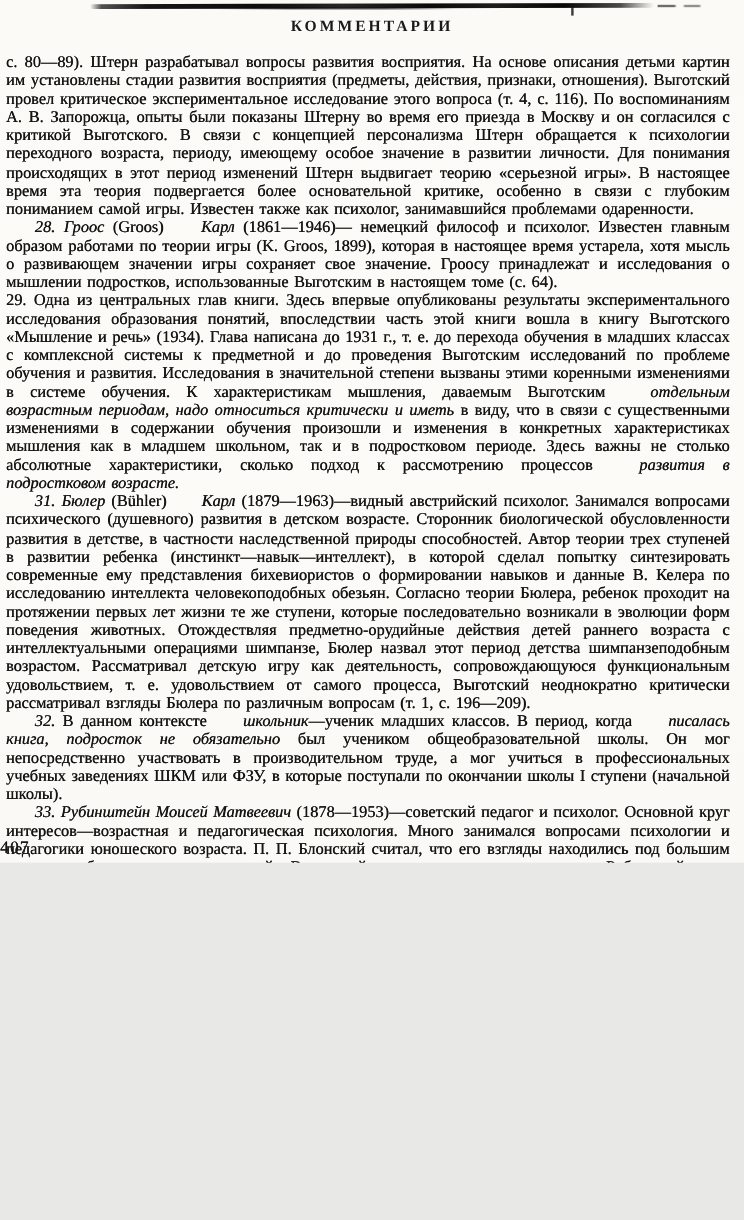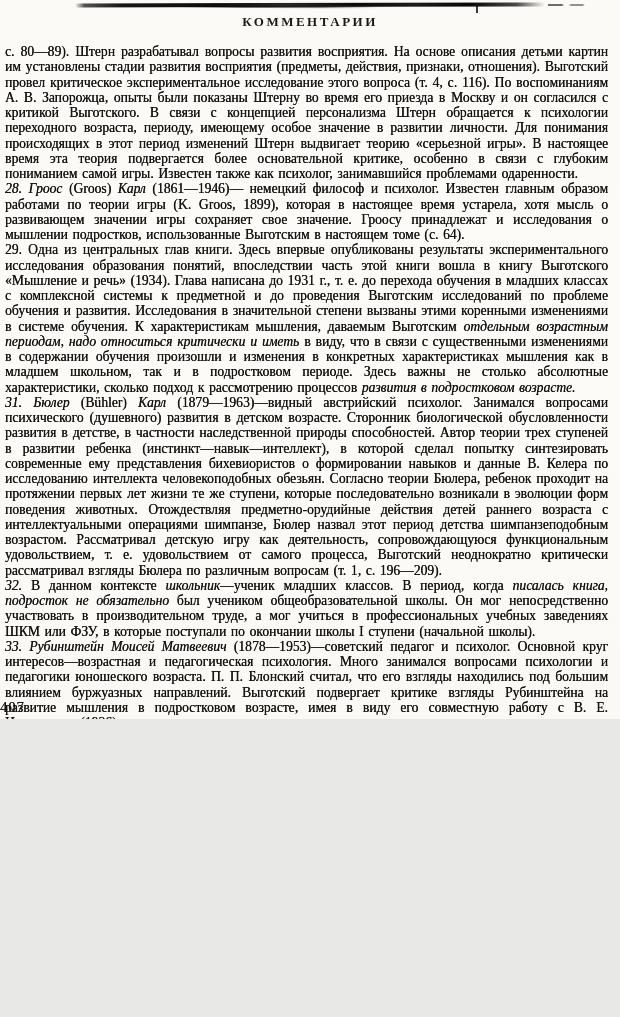--- a/index.html
+++ b/index.html
@@ -75,21 +75,21 @@
     text-align: justify;
     font-size: 13.6px;
     line-height: 15.25px;
     word-spacing: 1.2px;
     text-shadow: 0.25px 0 0 currentColor;
   }
   .para {
     margin: 0;
     text-indent: 0;
   }
-  .it { font-style: italic; }
+  .it { font-style: italic; margin-left: 24px; }
   .page-number {
     position: absolute;
     bottom: 3px;
     left: 0;
     width: 100%;
     text-align: left;
     font-size: 14.5px;
     letter-spacing: 1px;
     color: #1b1a18;
     text-shadow: 0.25px 0 0 currentColor;

